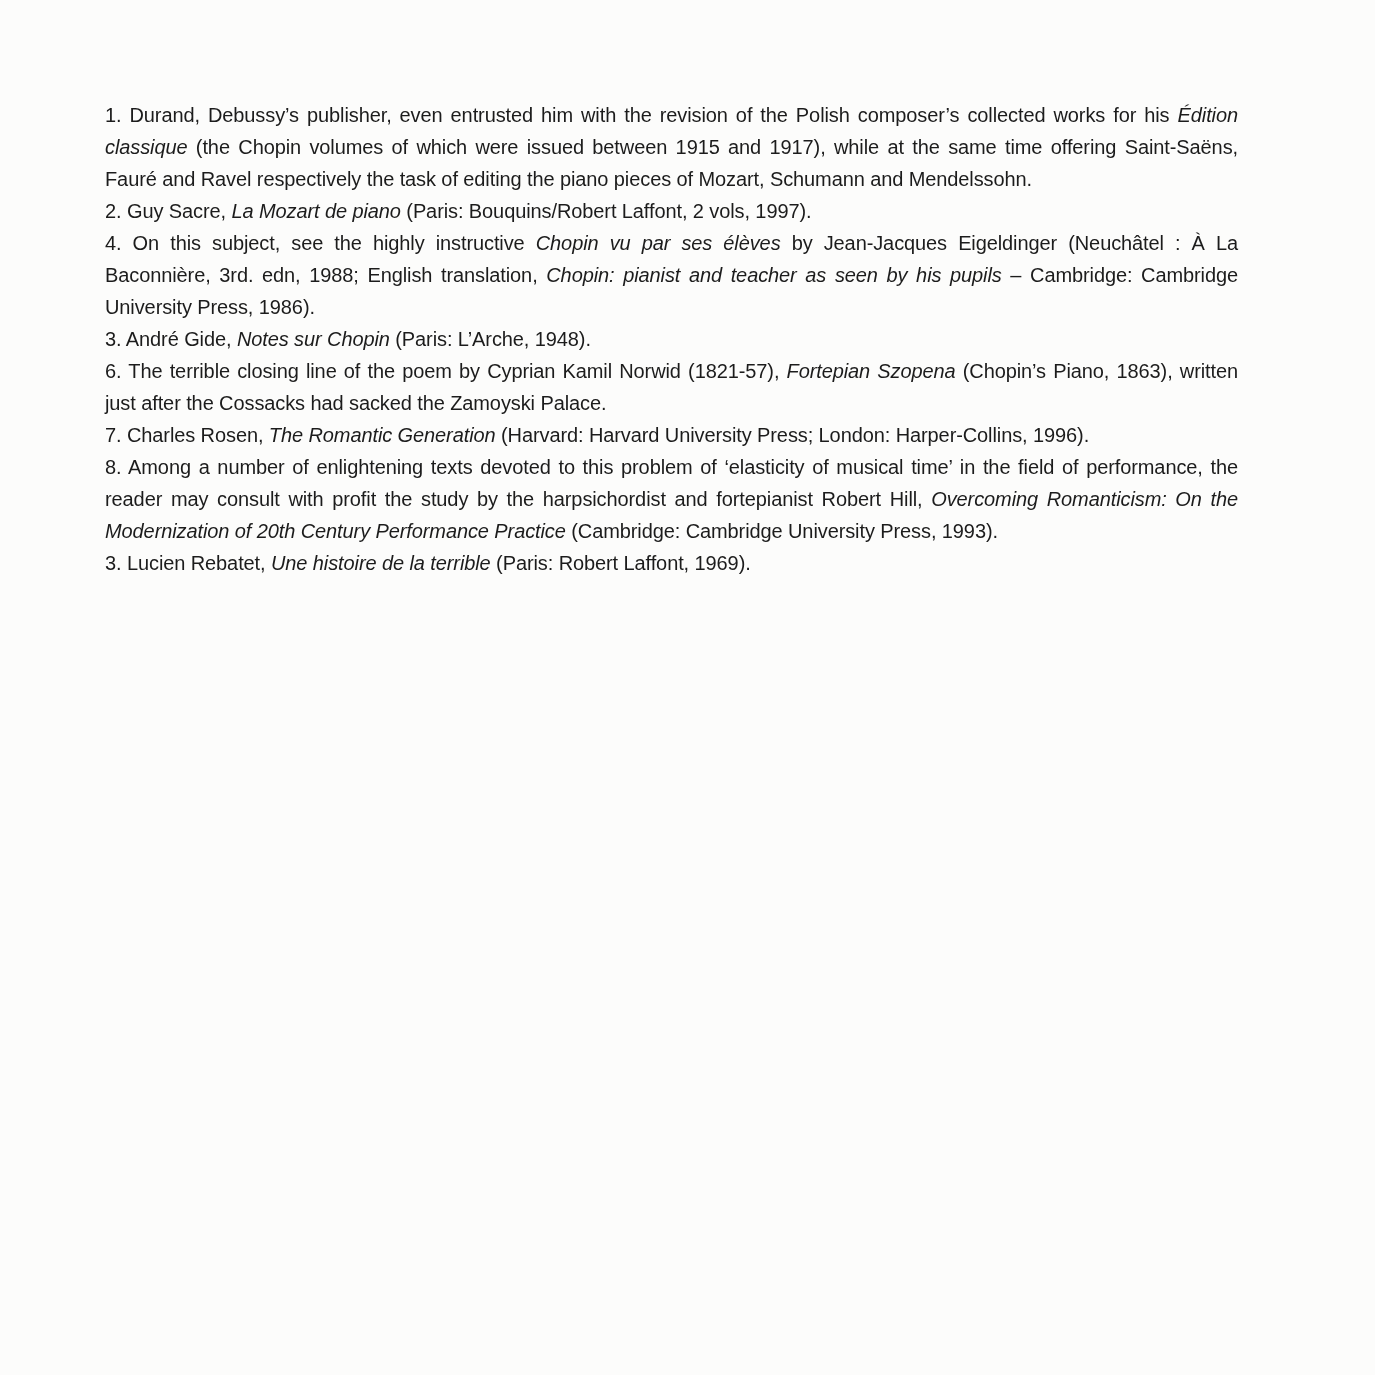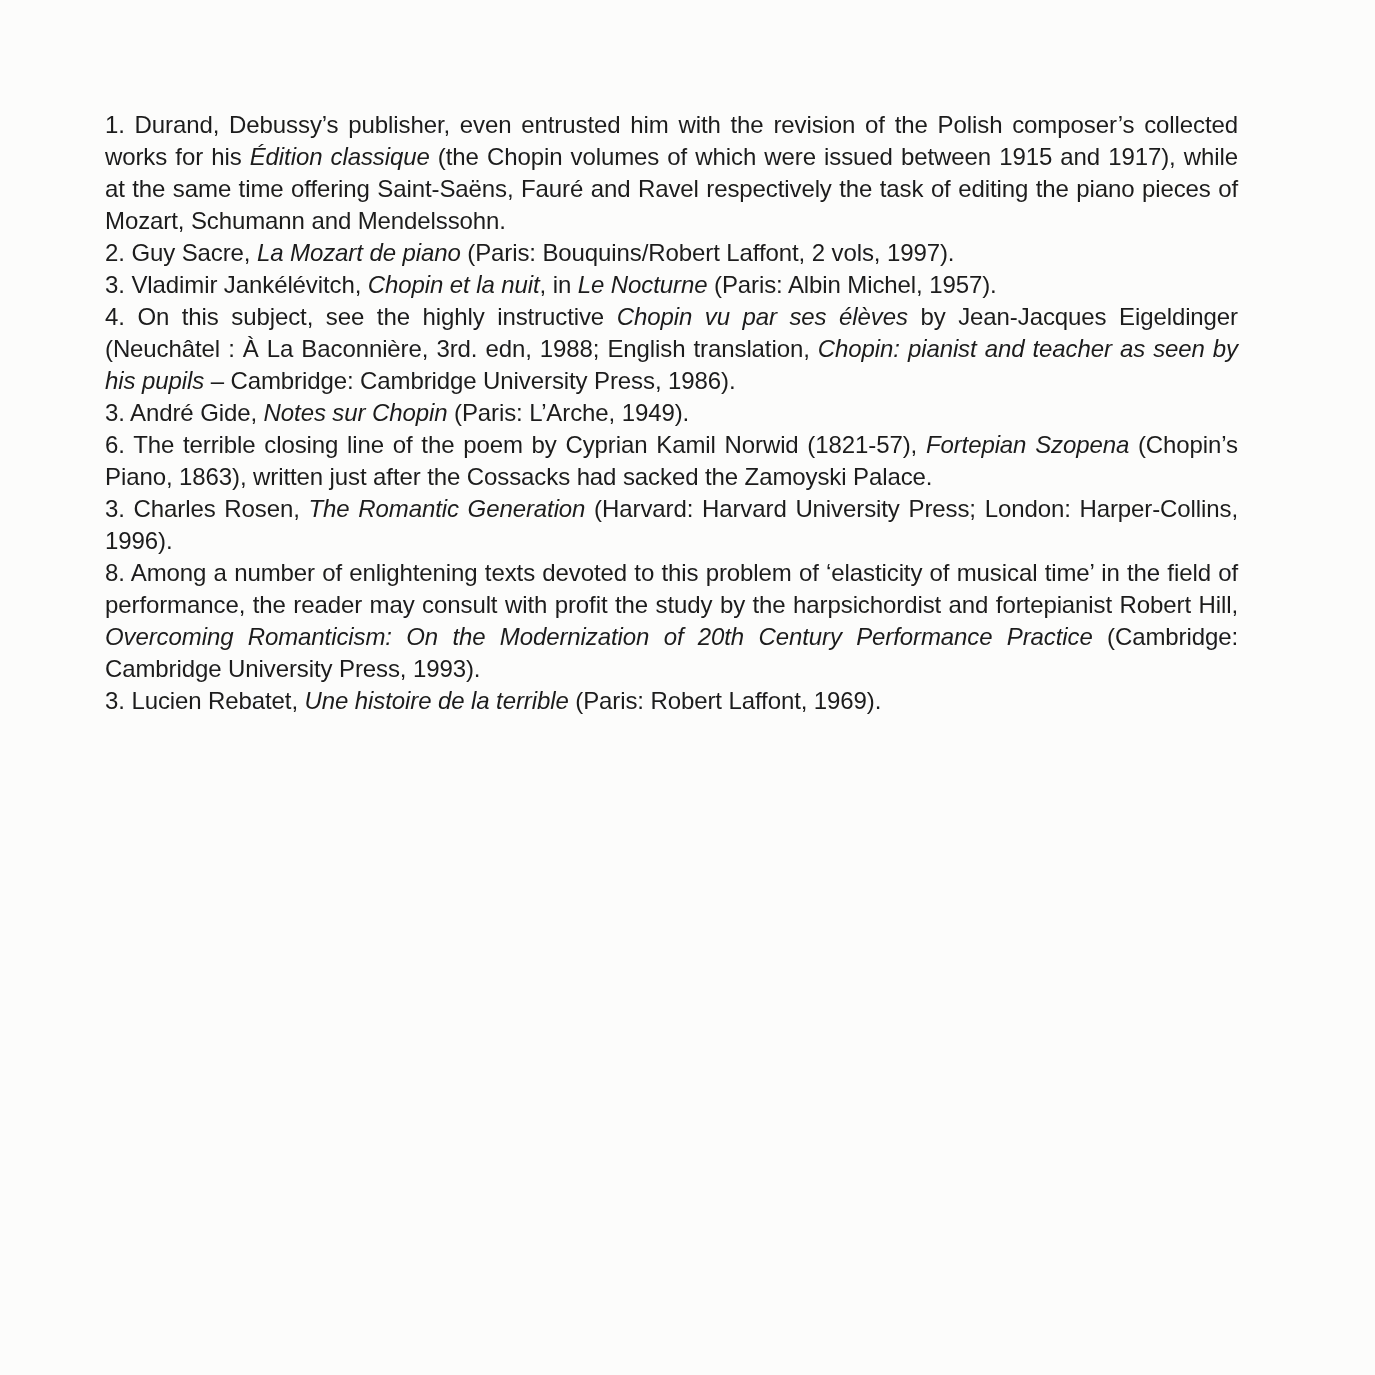--- a/index.html
+++ b/index.html
@@ -13,43 +13,42 @@
     font-family: "Liberation Sans", "DejaVu Sans", sans-serif;
   }
   .page {
     position: relative;
     width: 1375px;
     height: 1375px;
   }
   .notes {
     position: absolute;
     left: 105px;
-    top: 109px;
+    top: 99px;
     width: 1133px;
-    font-size: 24px;
+    font-size: 20px;
     line-height: 32px;
     text-align: justify;
     letter-spacing: -0.1px;
   }
   .note {
     margin: 0;
     padding: 0;
   }
   .it {
     font-style: italic;
   }
 </style>
 </head>
 <body style="background: rgb(252, 252, 251);">
 
 <main class="page">
   <section class="notes" id="notes" style="color: rgb(28, 28, 28);">
       <p class="note"><span class="">1. Durand, Debussy’s publisher, even entrusted him with the revision of the Polish composer’s collected works for his </span><span class="it">Édition classique</span><span class=""> (the Chopin volumes of which were issued between 1915 and 1917), while at the same time offering Saint-Saëns, Fauré and Ravel respectively the task of editing the piano pieces of Mozart, Schumann and Mendelssohn.</span></p>
       <p class="note"><span class="">2. Guy Sacre, </span><span class="it">La Mozart de piano</span><span class=""> (Paris: Bouquins/Robert Laffont, 2 vols, 1997).</span></p>
-      <p class="note"><span class="">3. Vladimir Jankélévitch, </span><span class="it">Chopin et la nuit</span><span class="">, in </span><span class="it">Le Nocturne</span><span class=""> (Paris: Albin Michel, 1957).</span></p>
       <p class="note"><span class="">4. On this subject, see the highly instructive </span><span class="it">Chopin vu par ses élèves</span><span class=""> by Jean-Jacques Eigeldinger (Neuchâtel : À La Baconnière, 3rd. edn, 1988; English translation, </span><span class="it">Chopin: pianist and teacher as seen by his pupils</span><span class=""> – Cambridge: Cambridge University Press, 1986).</span></p>
-      <p class="note"><span class="">3. André Gide, </span><span class="it">Notes sur Chopin</span><span class=""> (Paris: L’Arche, 1949).</span></p>
+      <p class="note"><span class="">3. André Gide, </span><span class="it">Notes sur Chopin</span><span class=""> (Paris: L’Arche, 1948).</span></p>
       <p class="note"><span class="">6. The terrible closing line of the poem by Cyprian Kamil Norwid (1821-57), </span><span class="it">Fortepian Szopena</span><span class=""> (Chopin’s Piano, 1863), written just after the Cossacks had sacked the Zamoyski Palace.</span></p>
-      <p class="note"><span class="">3. Charles Rosen, </span><span class="it">The Romantic Generation</span><span class=""> (Harvard: Harvard University Press; London: Harper-Collins, 1996).</span></p>
+      <p class="note"><span class="">7. Charles Rosen, </span><span class="it">The Romantic Generation</span><span class=""> (Harvard: Harvard University Press; London: Harper-Collins, 1996).</span></p>
       <p class="note"><span class="">8. Among a number of enlightening texts devoted to this problem of ‘elasticity of musical time’ in the field of performance, the reader may consult with profit the study by the harpsichordist and fortepianist Robert Hill, </span><span class="it">Overcoming Romanticism: On the Modernization of 20th Century Performance Practice</span><span class=""> (Cambridge: Cambridge University Press, 1993).</span></p>
       <p class="note"><span class="">3. Lucien Rebatet, </span><span class="it">Une histoire de la terrible</span><span class=""> (Paris: Robert Laffont, 1969).</span></p>
     </section>
 </main>
 
 </body></html>

